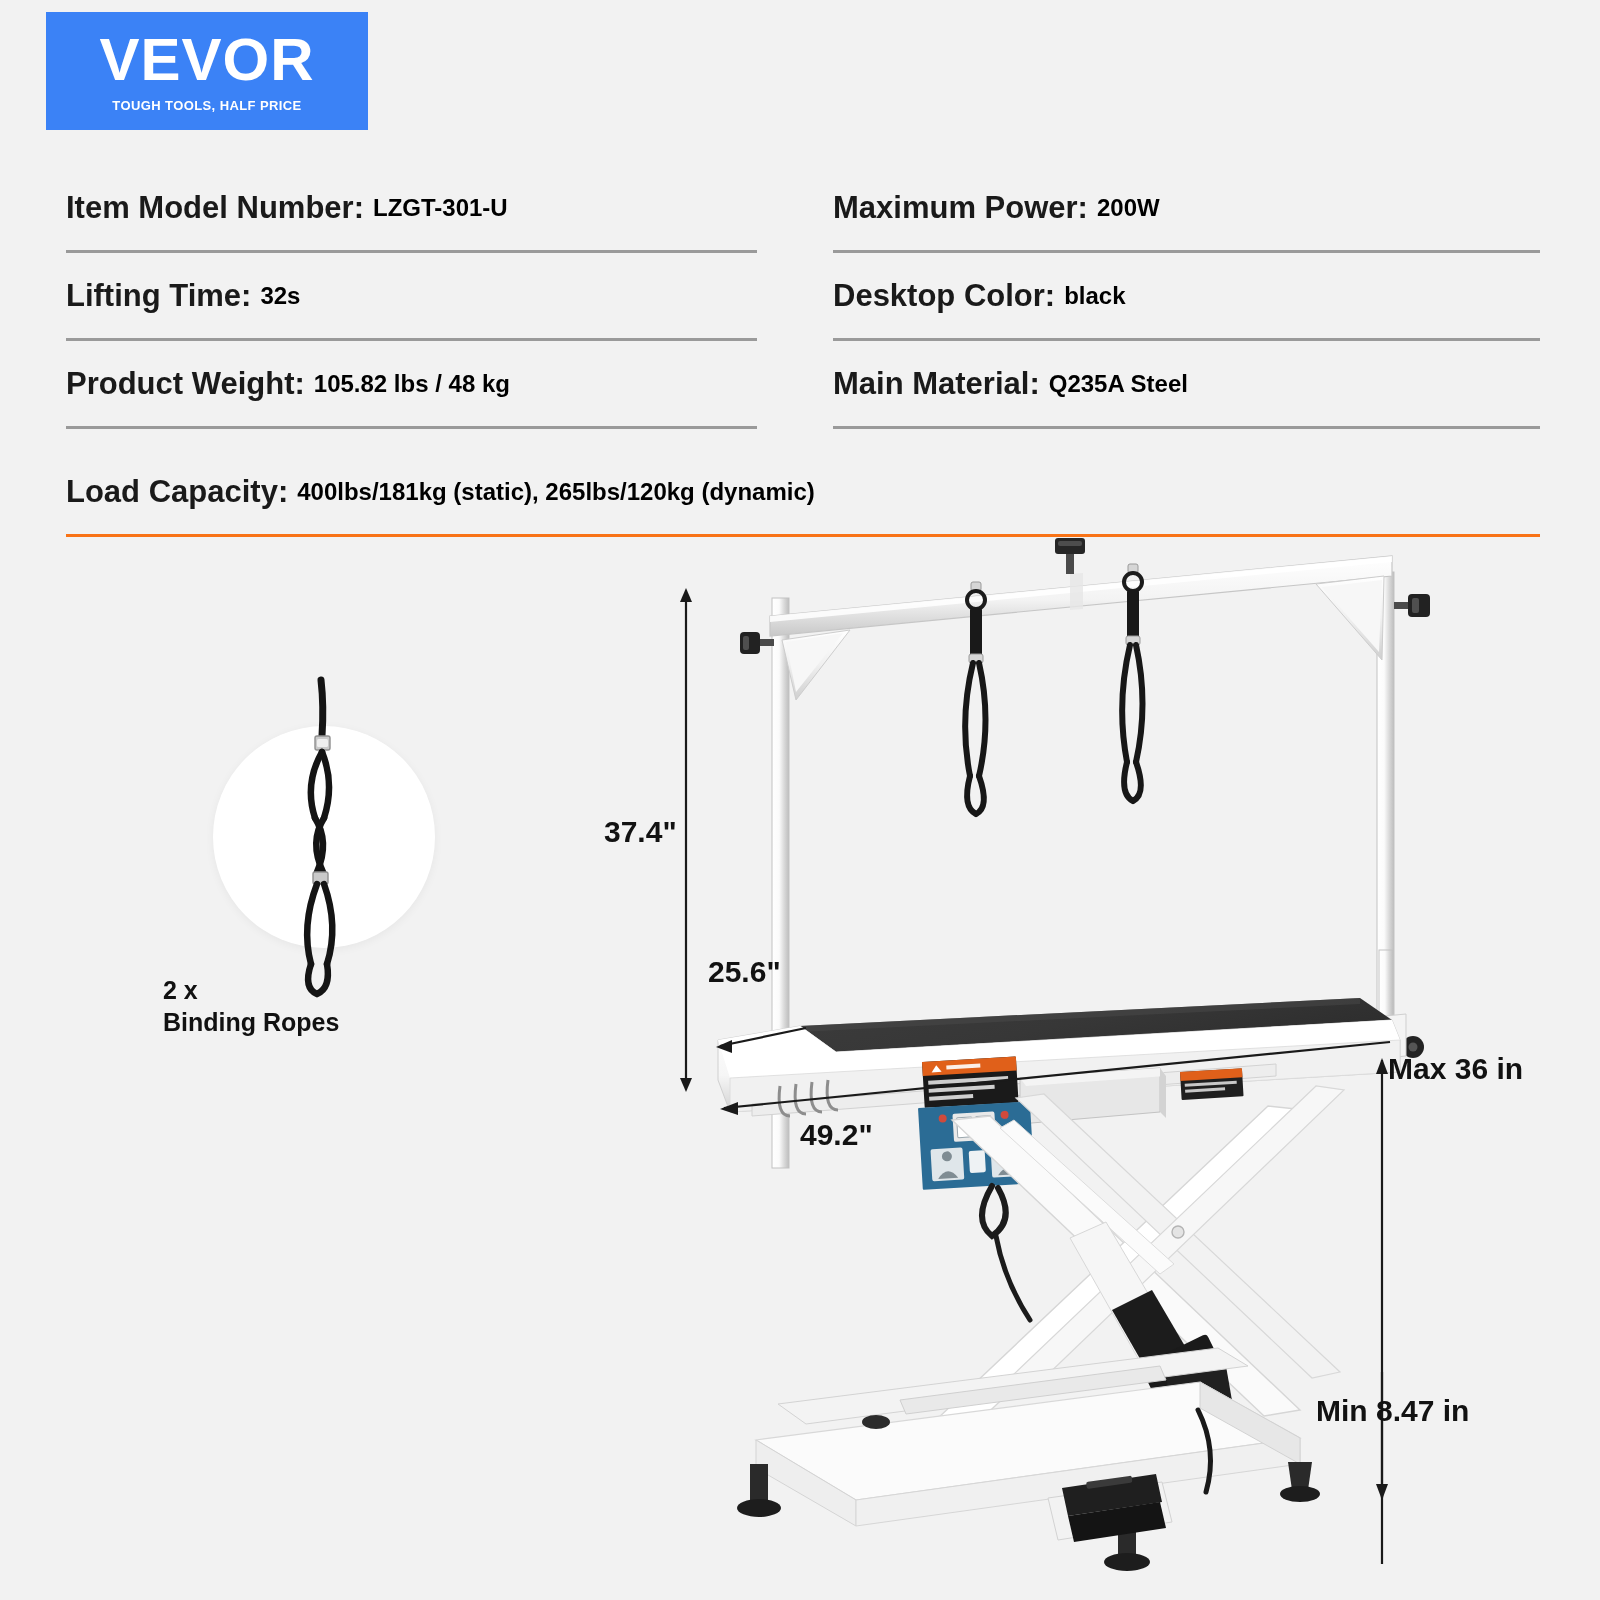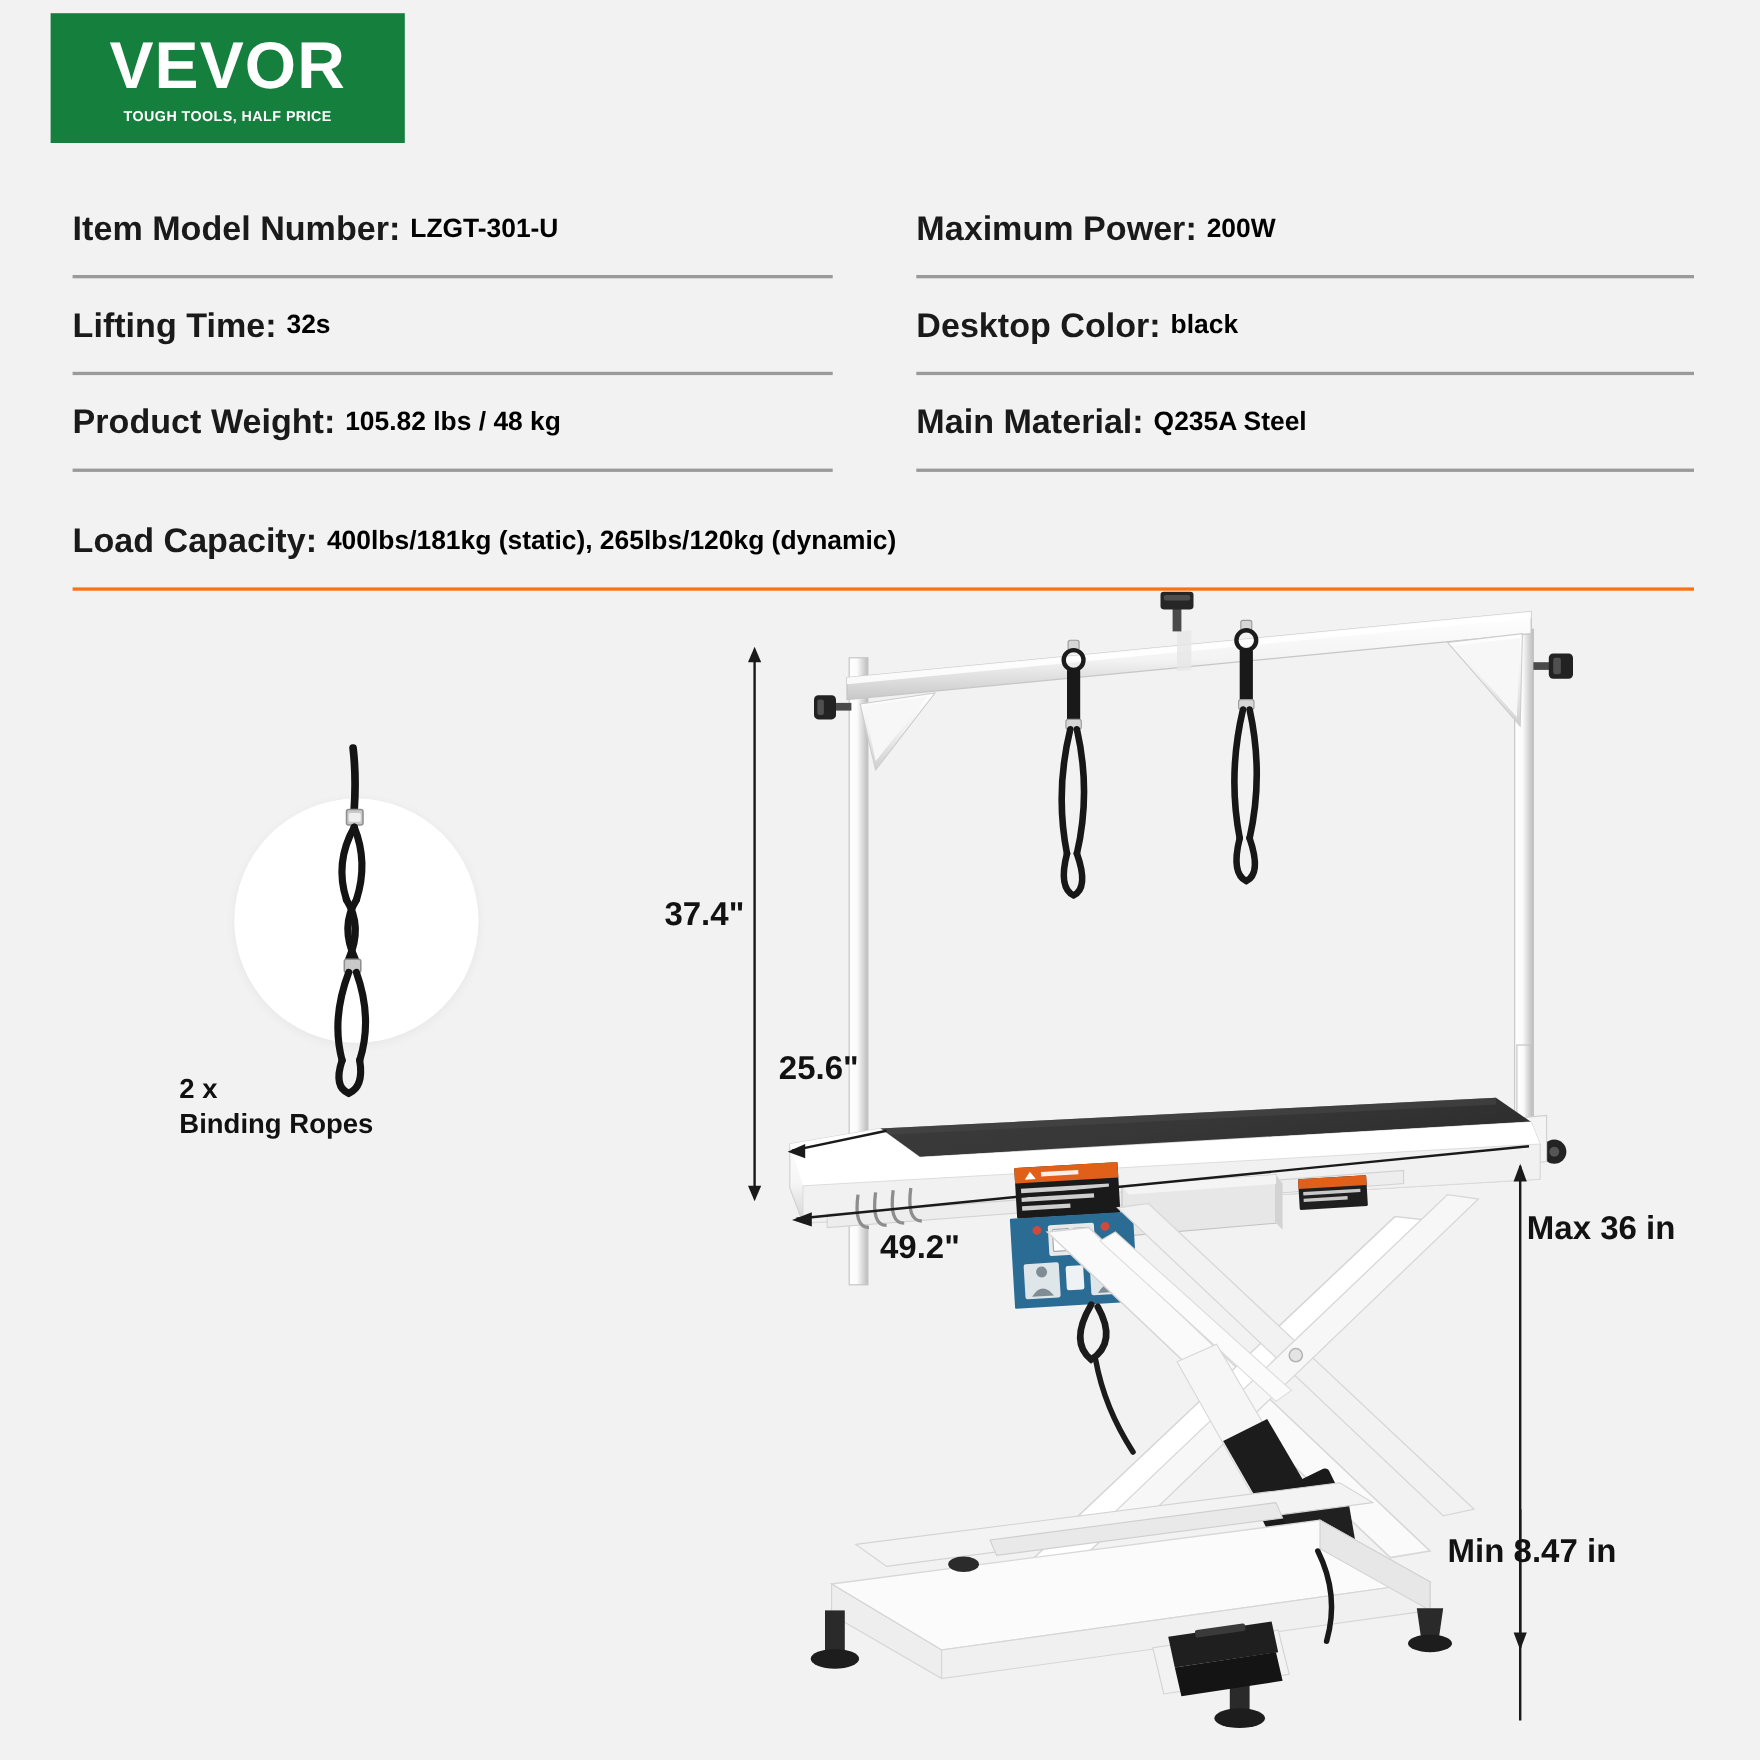--- a/index.html
+++ b/index.html
@@ -19,21 +19,21 @@
     background: #f2f2f2;
   }
 
   
   #logo {
     position: absolute;
     left: 46px;
     top: 12px;
     width: 322px;
     height: 118px;
-    background: #15803d;
+    background: #3b82f6;
     display: flex;
     flex-direction: column;
     align-items: center;
     justify-content: center;
   }
   #logo-word {
     color: #ffffff;
     font-size: 60px;
     font-weight: bold;
     letter-spacing: 1px;
@@ -138,21 +138,21 @@
   .dim {
     position: absolute;
     font-size: 30px;
     font-weight: bold;
     color: #121212;
     white-space: nowrap;
   }
   #dim-height   { left: 604px; top: 815px; }
   #dim-depth    { left: 708px; top: 955px; }
   #dim-width    { left: 800px; top: 1118px; }
-  #dim-max      { left: 1388px; top: 1052px; margin-top: 48px; }
+  #dim-max      { left: 1388px; top: 1052px; }
   #dim-min      { left: 1316px; top: 1394px; }
 </style>
 </head>
 <body>
 
 <div id="page">
 
   <div id="logo">
     <div id="logo-word">VEVOR</div>
     <div id="logo-tag">TOUGH TOOLS, HALF PRICE</div>

